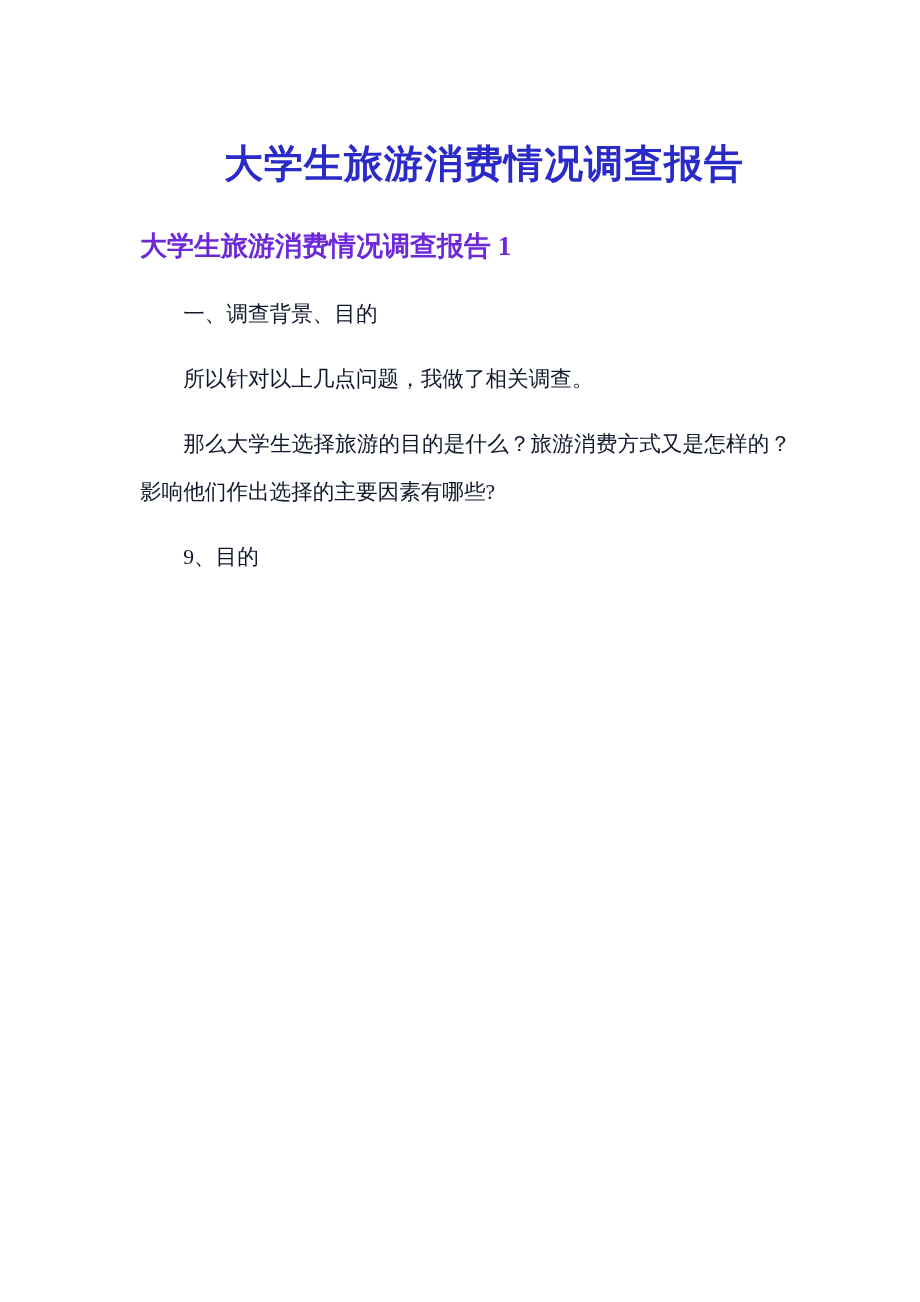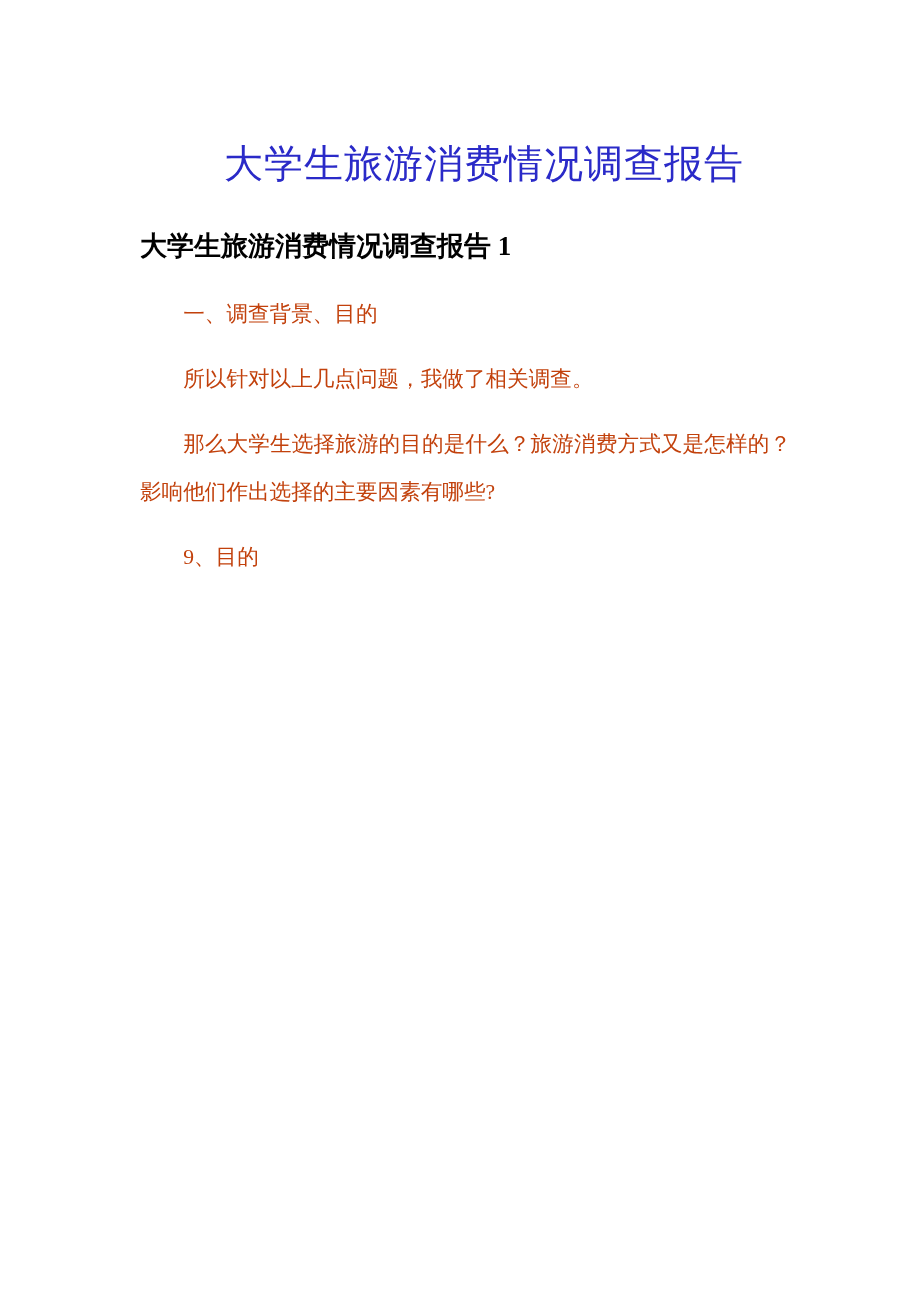--- a/index.html
+++ b/index.html
@@ -14,36 +14,36 @@
     margin: 0 auto;
     background: #ffffff;
     overflow: hidden;
     font-family: "Liberation Serif", "DejaVu Serif", serif;
   }
   .doc-title {
     margin: 138px 0 0 0;
     text-align: center;
     font-size: 39px;
     line-height: 52px;
-    font-weight: normal;
+    font-weight: bold;
     color: #2a2ac8;
     letter-spacing: 1px;
     padding-left: 48px;
   }
   .doc-subtitle {
     margin: 38px 0 1px 140px;
     font-size: 27px;
     line-height: 36px;
     font-weight: bold;
-    color: #000000;
+    color: #6d28d9;
   }
   .doc-body {
     margin: 26px 129px 0 140px; 
     width: 651px;
-    color: #c2410c;
+    color: #0f172a;
   }
   .doc-body p {
     margin: 0 0 17px 0;
     font-size: 21.6px;
     line-height: 48px;
     text-indent: 2em;
     text-align: justify;
     word-break: break-all;
   }
 </style>

